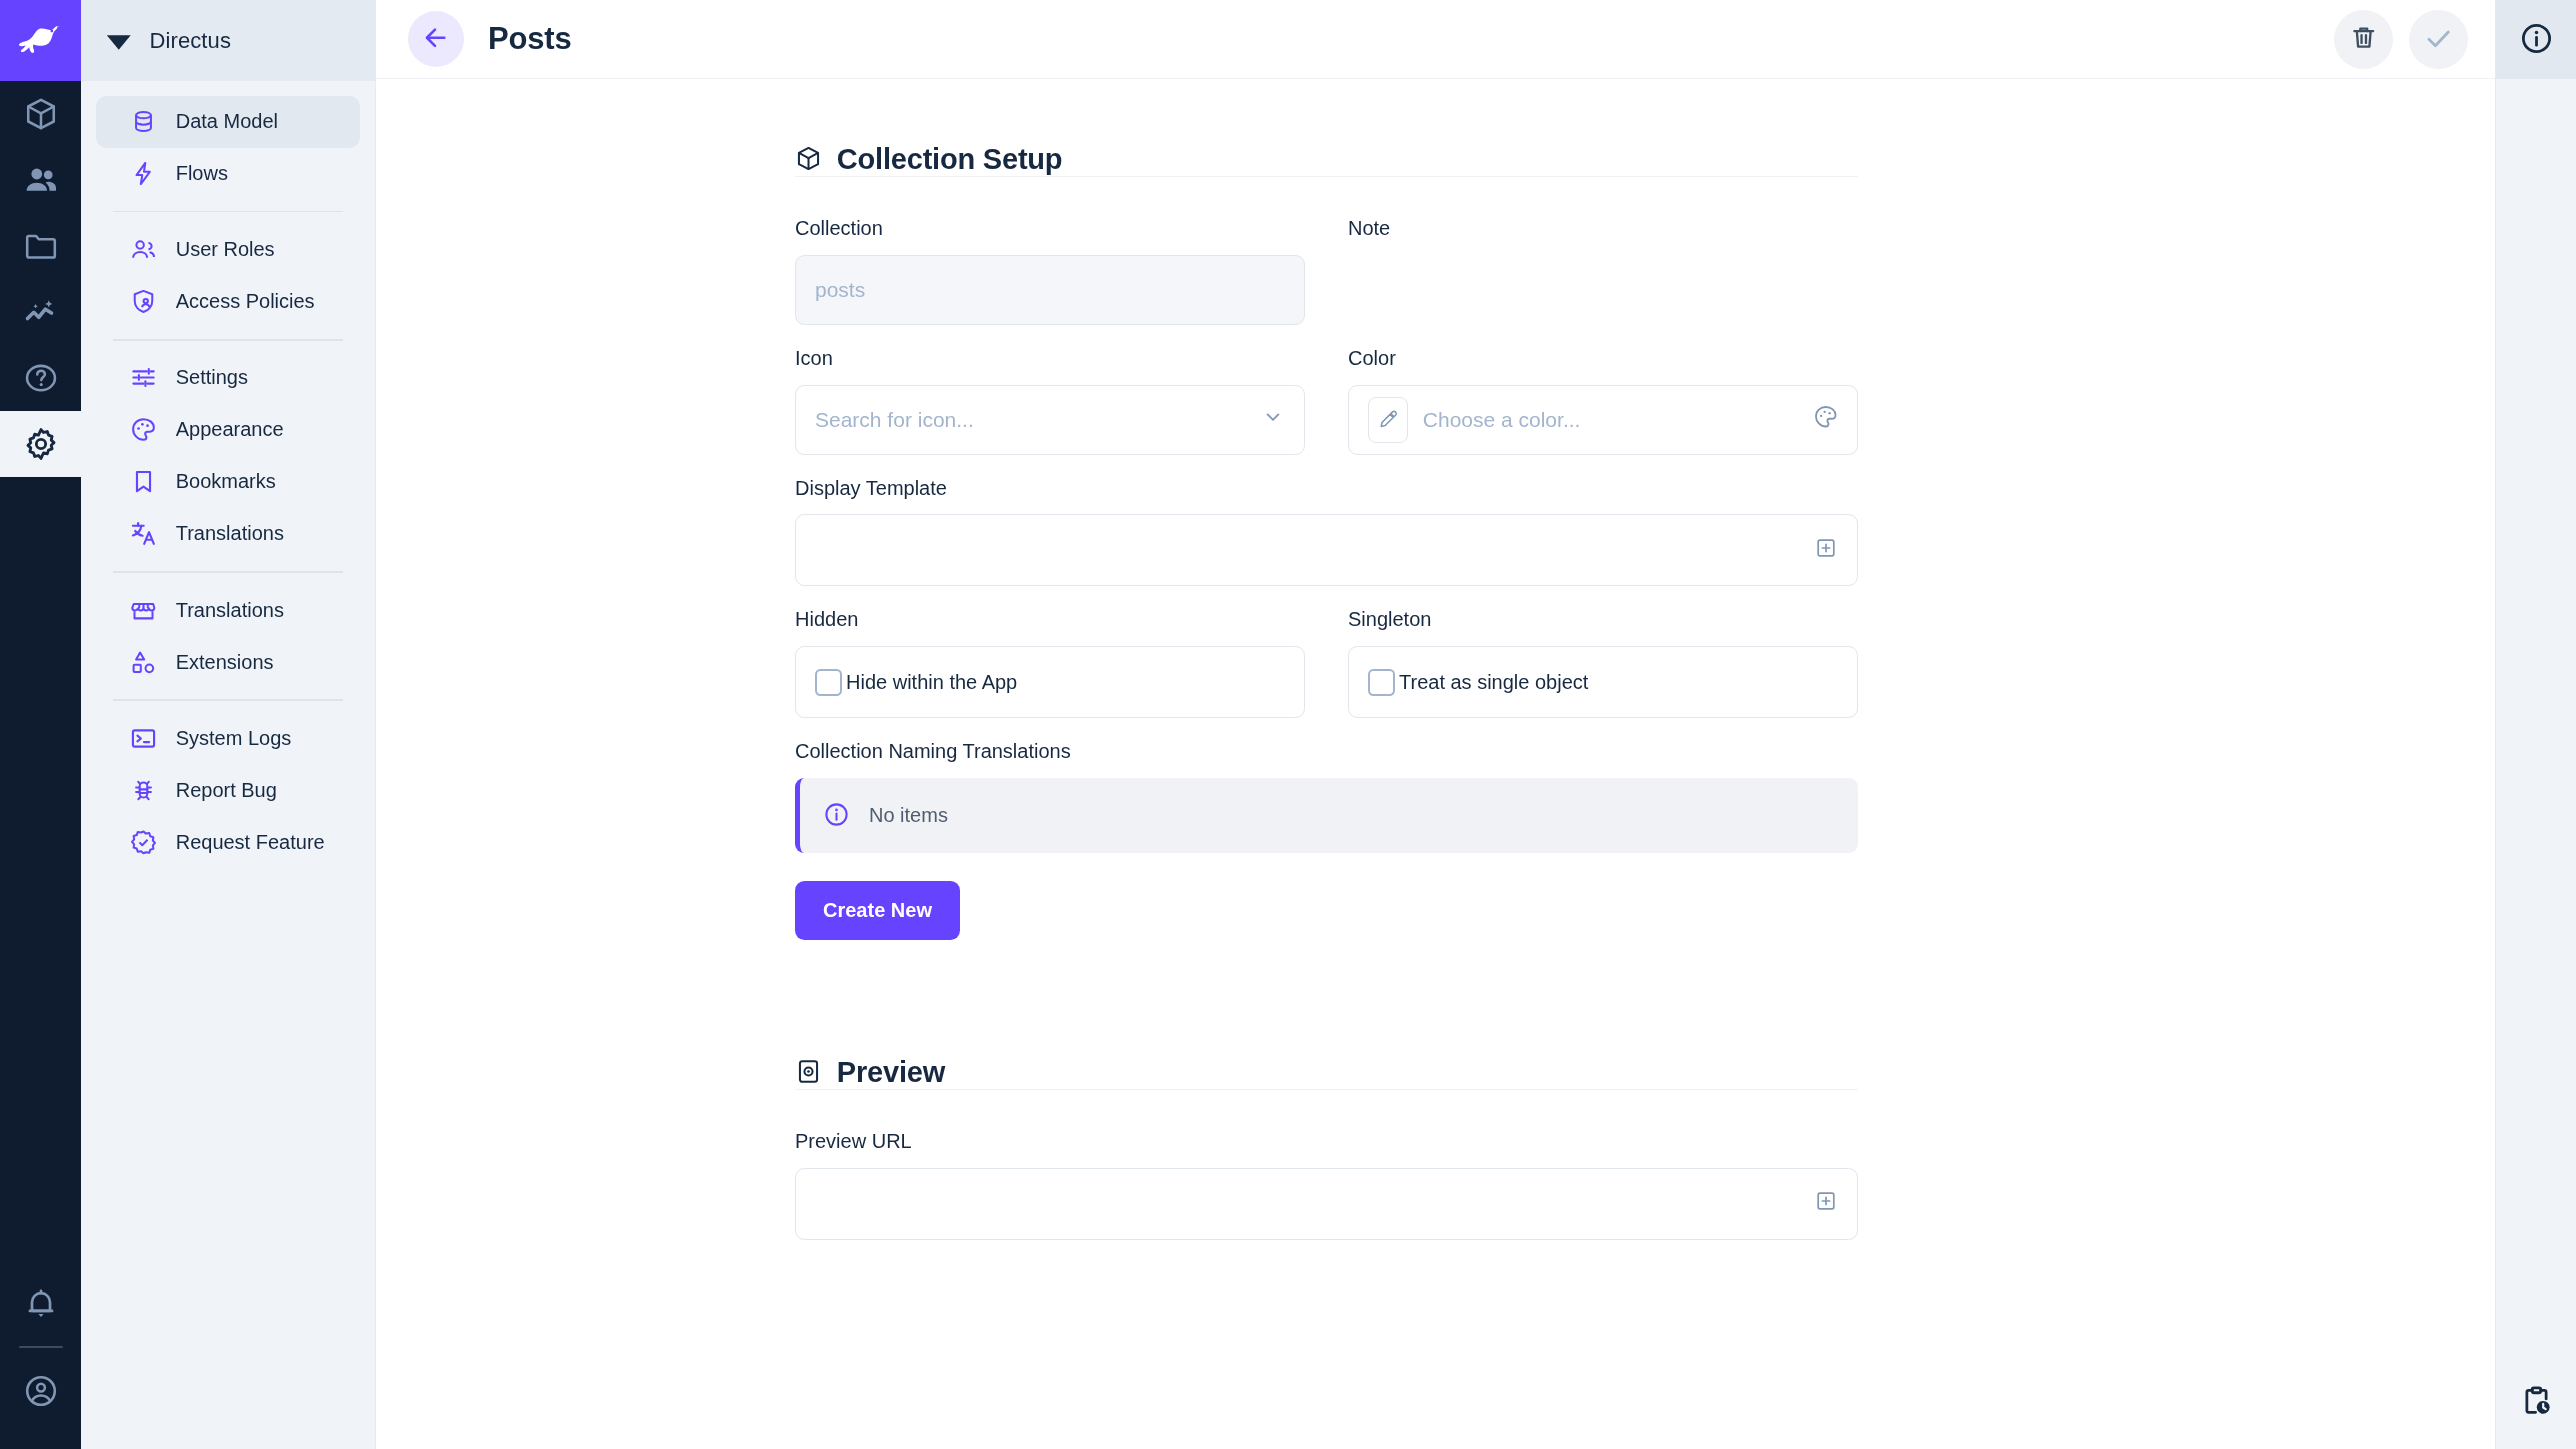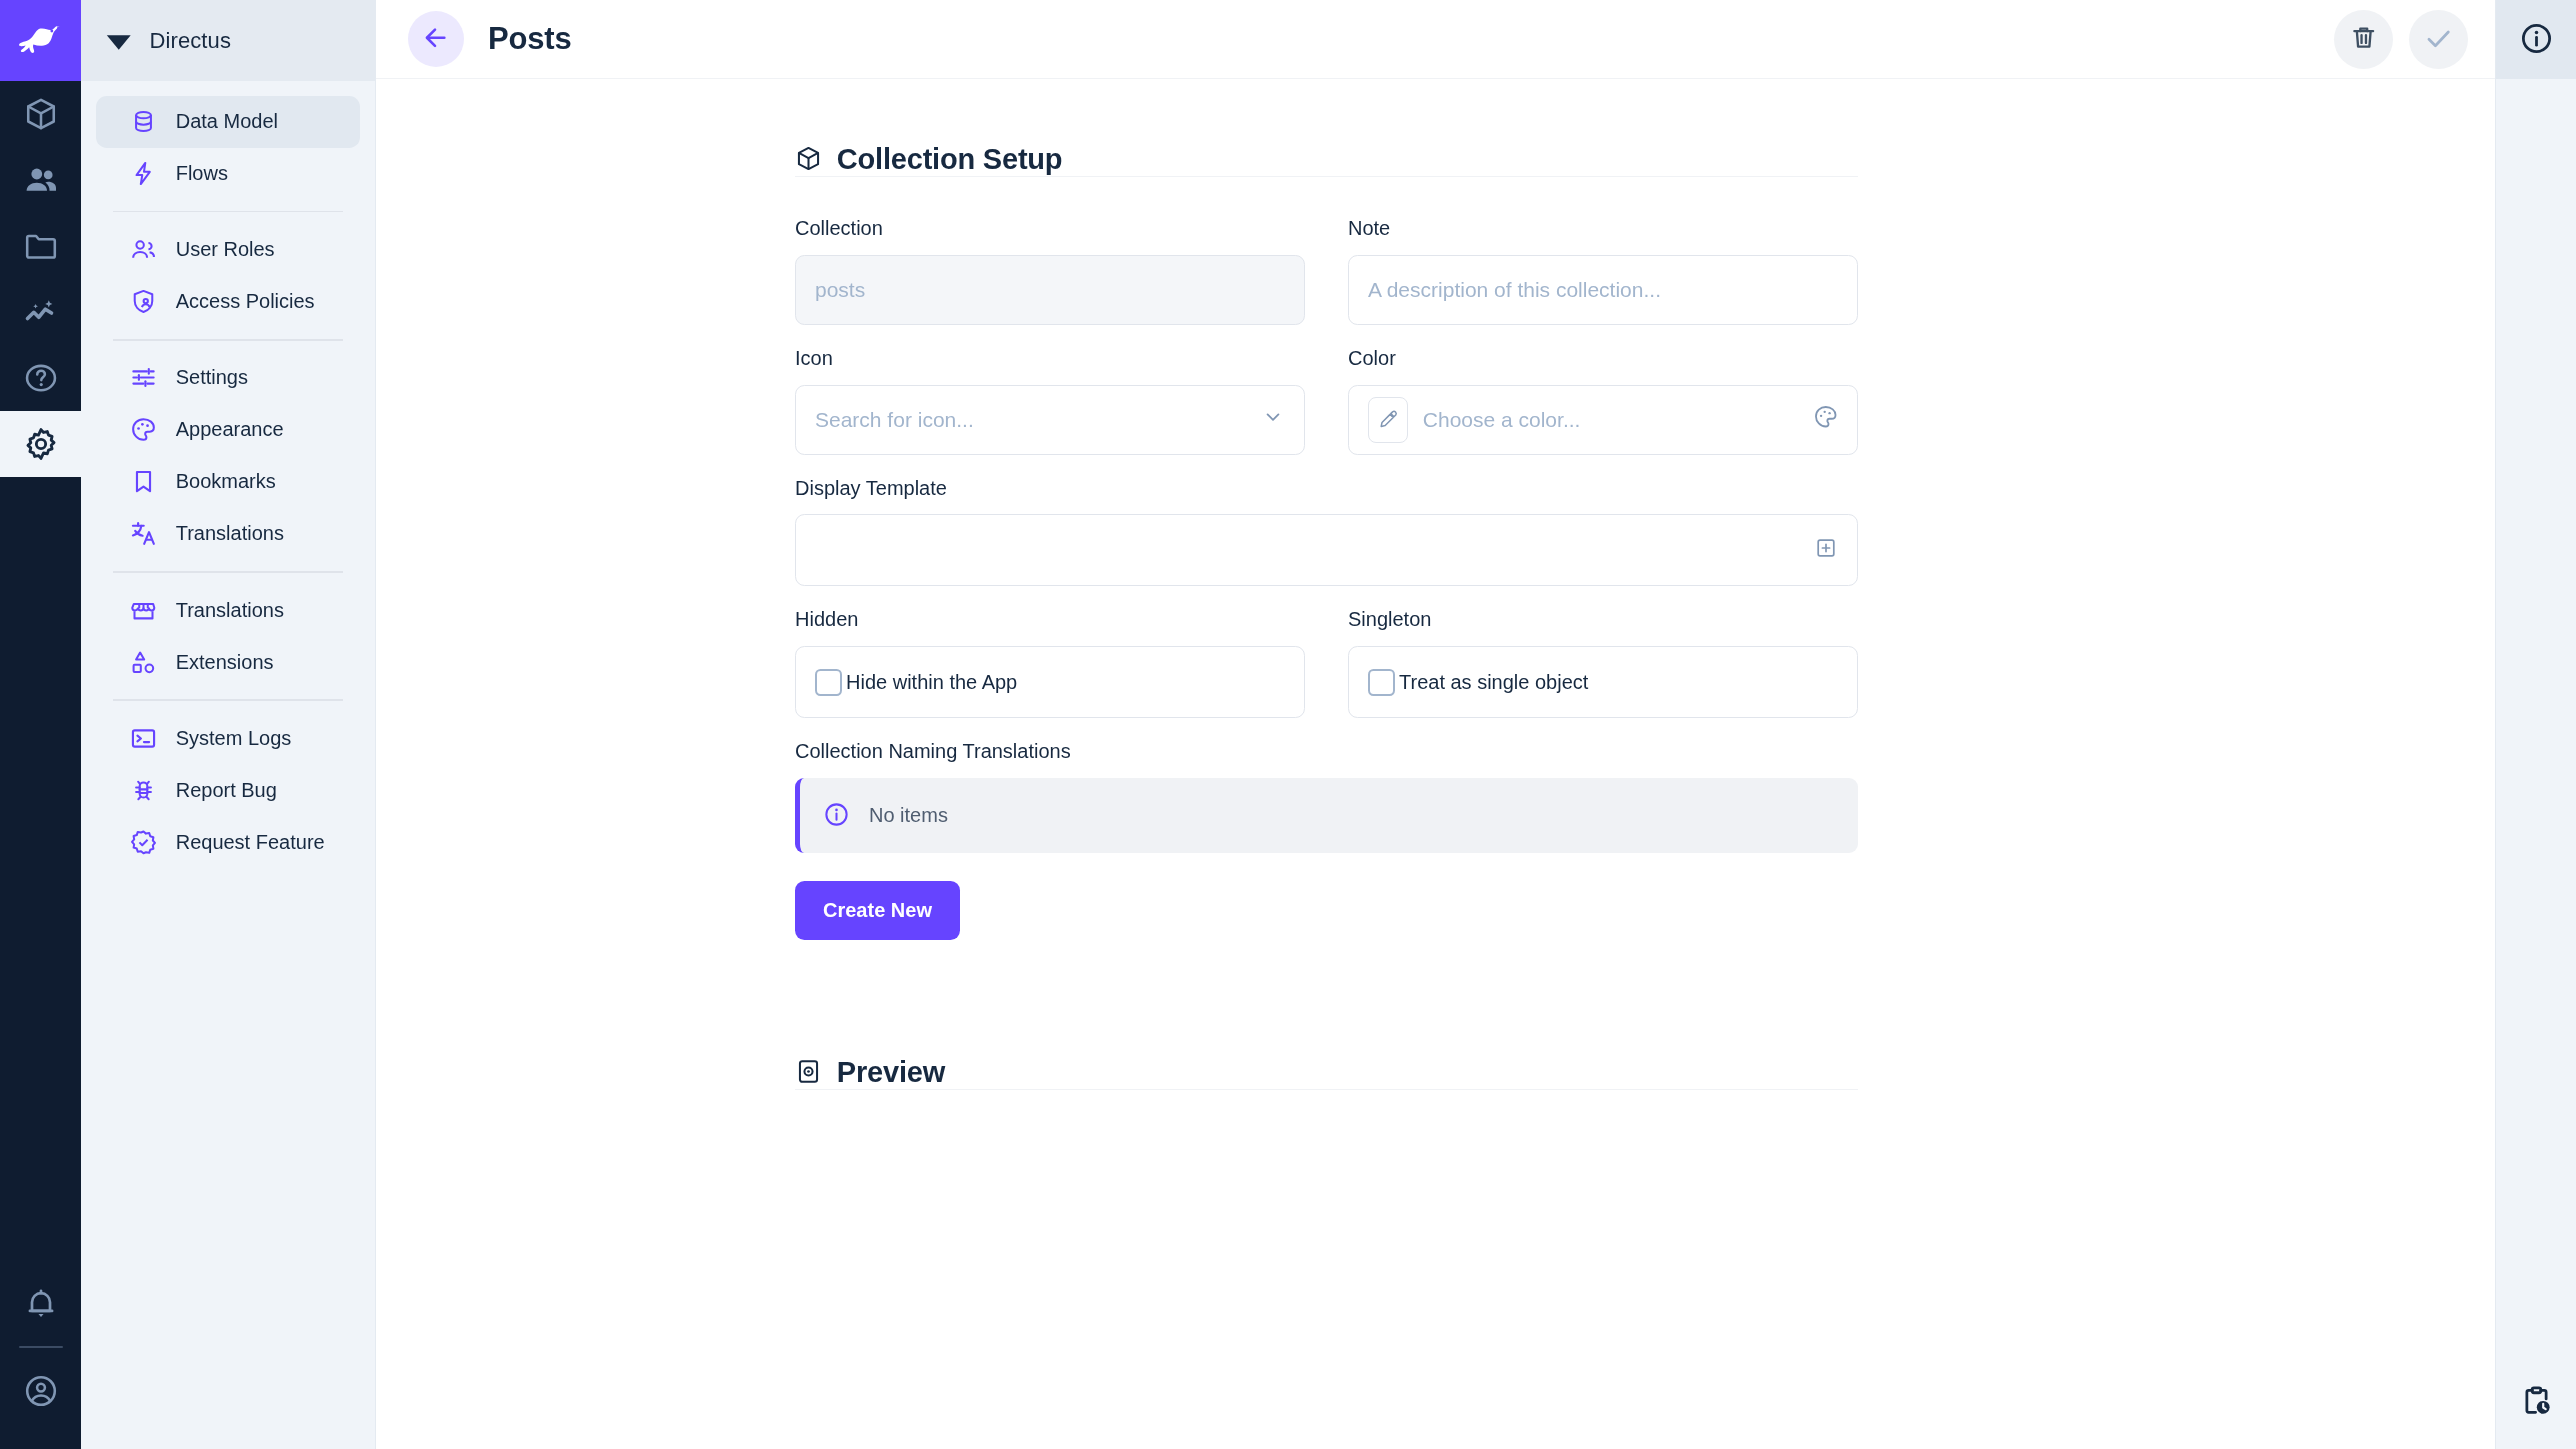--- a/index.html
+++ b/index.html
@@ -661,23 +661,20 @@
 
           <div class="field">
             <span class="field-label">Collection</span>
             <div class="input-box disabled">
               <span class="value-text grow">posts</span>
             </div>
           </div>
 
           <div class="field">
             <span class="field-label">Note</span>
-            <div class="input-box">
-              <span class="placeholder grow">A description of this collection...</span>
-            </div>
           </div>
 
           <div class="field">
             <span class="field-label">Icon</span>
             <div class="input-box">
               <span class="placeholder grow">Search for icon...</span>
               <span>
                 <svg width="24" height="24" viewBox="0 0 24 24" fill="none" stroke="#8096b3" stroke-width="1.8" stroke-linecap="round" stroke-linejoin="round">
                   <path d="M6.6 9.4 12 14.8l5.4-5.4"></path>
                 </svg>
@@ -763,20 +760,35 @@
           <span>
             <svg width="27" height="27" viewBox="0 0 24 24" fill="none" stroke="#172940" stroke-width="1.8" stroke-linejoin="round">
               <rect x="4.4" y="2.8" width="15.2" height="18.4" rx="2"></rect>
               <circle cx="12" cy="12" r="3.6"></circle>
               <circle cx="12" cy="12" r="1.2" fill="#172940" stroke="none"></circle>
             </svg>
           </span>
           <span class="section-head-title">Preview</span>
         </div>
 
+        <div class="grid">
+          <div class="field full">
+            <span class="field-label">Preview URL</span>
+            <div class="input-box tall">
+              <span class="grow"></span>
+              <span>
+                <svg width="24" height="24" viewBox="0 0 24 24" fill="none" stroke="#8096b3" stroke-width="1.7" stroke-linejoin="round" stroke-linecap="round">
+                  <rect x="4.2" y="4.2" width="15.6" height="15.6" rx="1.8"></rect>
+                  <path d="M12 8.4v7.2"></path>
+                    <path d="M8.4 12h7.2"></path>
+                </svg>
+              </span>
+            </div>
+          </div>
+        </div>
 
       </div>
     </div>
   </div>
 
   <div class="info-rail">
     <div class="info-top">
       <span>
         <svg width="35" height="35" viewBox="0 0 24 24" fill="none" stroke="#172940" stroke-width="1.9" stroke-linecap="round">
           <circle cx="12" cy="12" r="9"></circle>

